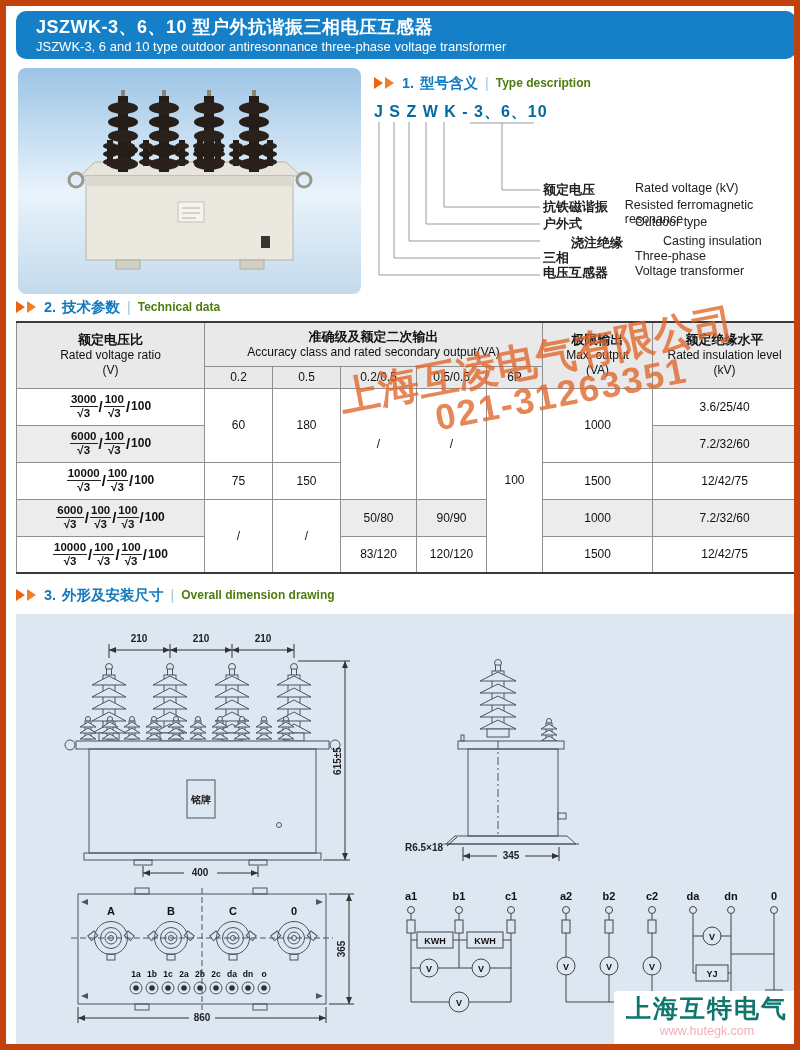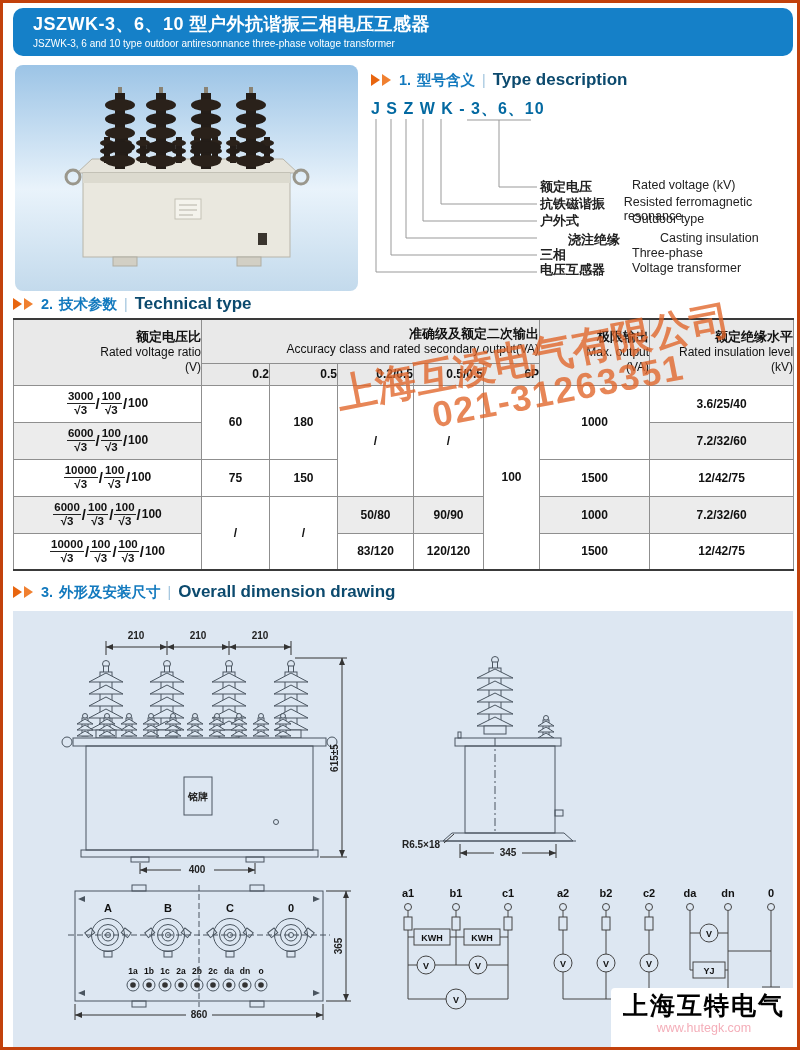--- a/index.html
+++ b/index.html
@@ -1,65 +1,65 @@
 <!DOCTYPE html>
 <html><head>
 <meta charset="utf-8">
 <style>
   html,body{margin:0;padding:0;background:#fff;}
   .page{position:relative;width:800px;height:1050px;background:#fff;overflow:hidden;
-        font-family:"Liberation Sans", sans-serif;border:3px solid #c2410c;box-sizing:border-box;}
+        font-family:"Liberation Sans", sans-serif;border:6px solid #c2410c;box-sizing:border-box;}
   
   .banner{position:absolute;left:10px;top:5px;width:780px;height:48px;background:#1580c8;
           border-radius:10px;color:#fff;box-sizing:border-box;padding:6px 0 0 20px;}
   .banner .t1{font-size:18px;font-weight:bold;letter-spacing:.5px;line-height:20px;}
-  .banner .t2{font-size:10px;line-height:19px;}
+  .banner .t2{font-size:13px;line-height:19px;}
   
   .photo{position:absolute;left:12px;top:62px;width:343px;height:226px;border-radius:8px;overflow:hidden;}
   
   .sec-title{position:absolute;display:flex;align-items:center;height:18px;}
   .tri{width:0;height:0;border-top:6px solid transparent;border-bottom:6px solid transparent;
        border-left:9px solid #e8650f;display:inline-block;margin-right:2px;}
   .tri.t2{border-left-color:#f08030;}
   .sec-title .no,.sec-title .zh{font-size:14.5px;font-weight:bold;color:#1279be;margin-left:6px;}
   .sec-title .bar{color:#9fc3dd;margin:0 7px;font-size:14px;}
-  .sec-title .en{font-size:17px;font-weight:bold;color:#0c4a6e;}
+  .sec-title .en{font-size:12px;font-weight:bold;color:#4d7c0f;}
   
   .model{position:absolute;left:368px;top:96px;font-size:16px;font-weight:bold;color:#0369a1;letter-spacing:1px;}
   .td-row{position:absolute;display:flex;font-size:13px;color:#222;}
   .td-row .zh{width:92px;font-weight:bold;}
   .td-row .en{font-size:12.5px;}
   
   .ttable{position:absolute;left:10px;top:315px;border-collapse:collapse;table-layout:fixed;width:780px;}
   .ttable td{border:1px solid #8f8f8f;text-align:center;vertical-align:middle;
              font-size:12px;color:#111;padding:0;overflow:hidden;}
   .ttable{border-top:2px solid #3a3a3a;border-bottom:2px solid #3a3a3a;}
-  .ttable .hd{background:#e9e9e9;text-align:right;}
+  .ttable .hd{background:#e9e9e9;}
   .hzh{font-size:13px;font-weight:bold;line-height:16px;}
   .hen{font-size:12px;line-height:15px;}
-  .val{font-weight:bold;font-size:12.5px;}
+  .val{font-weight:normal;font-size:12.5px;}
   .shade{background:#ececec;}
   tr.hr1{height:44px;} tr.hr2{height:22px;} tr.dr{height:37px;}
   
   .frac{display:inline-block;vertical-align:middle;text-align:center;font-weight:bold;
         font-size:11.5px;line-height:1.1;}
   .fn{display:block;border-bottom:1px solid #222;padding:0 1px;text-align:right;}
   .fd{display:block;}
   .rsl{font-size:15px;font-weight:bold;margin:0 1px;vertical-align:middle;}
   .rtail{font-weight:bold;font-size:12px;vertical-align:middle;}
   
   .wm{position:absolute;color:rgba(224,100,40,.78);font-weight:bold;pointer-events:none;z-index:5;
       transform-origin:left top;white-space:nowrap;}
   .wm .l1{font-size:40px;letter-spacing:0px;line-height:40px;}
   .wm .l2{font-size:36px;letter-spacing:2px;line-height:38px;}
   .wm1{left:330px;top:372px;transform:rotate(-11deg);}
   .wm1 .l2{margin-left:90px;}
   .corner-wm{position:absolute;left:608px;top:985px;width:186px;height:62px;background:#fff;
              border-radius:4px;z-index:6;text-align:center;padding-top:2px;box-sizing:border-box;}
-  .corner-wm .c1{font-size:25px;font-weight:bold;color:#000000;letter-spacing:2px;line-height:30px;}
+  .corner-wm .c1{font-size:25px;font-weight:bold;color:#0f766e;letter-spacing:2px;line-height:30px;}
   .corner-wm .c2{font-size:12.5px;color:#f4aeb9;line-height:16px;}
   
   .panel{position:absolute;left:10px;top:608px;width:780px;height:437px;background:#dde7f2;}
   .panel svg{position:absolute;}
   .dtext{font-family:"Liberation Sans",sans-serif;font-size:10px;fill:#222;font-weight:bold;}
   .dlab{font-family:"Liberation Sans",sans-serif;font-size:11px;fill:#111;font-weight:bold;}
 </style>
 </head>
 <body>
 
@@ -176,21 +176,21 @@
     <span class="zh">电压互感器</span>
     <span class="en">Voltage transformer</span>
   </div>
 
   <div class="sec-title" style="left:10px;top:292px;">
     <span class="tri"></span>
       <span class="tri t2"></span>
     <span class="no">2.</span>
     <span class="zh">技术参数</span>
     <span class="bar">|</span>
-    <span class="en">Technical type</span>
+    <span class="en">Technical data</span>
   </div>
 
   <table class="ttable">
     <colgroup>
       <col style="width:188px">
         <col style="width:68px">
         <col style="width:68px">
         <col style="width:76px">
       <col style="width:70px">
         <col style="width:56px">

